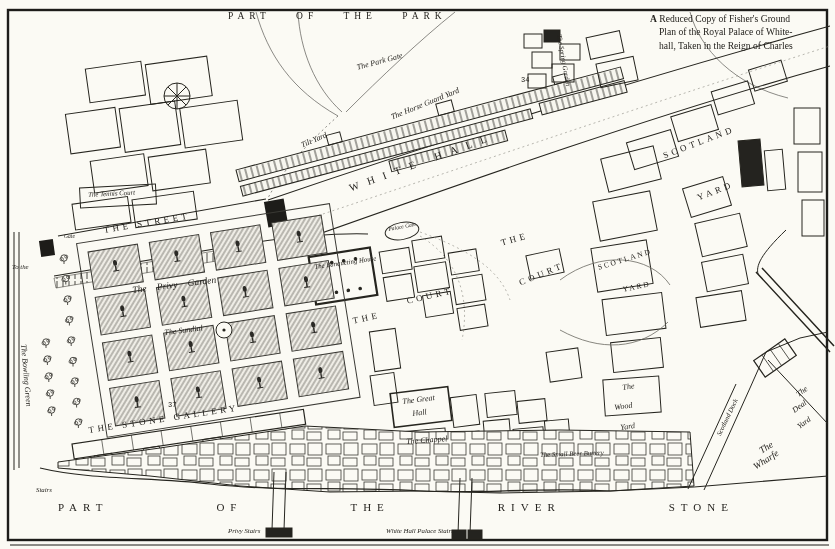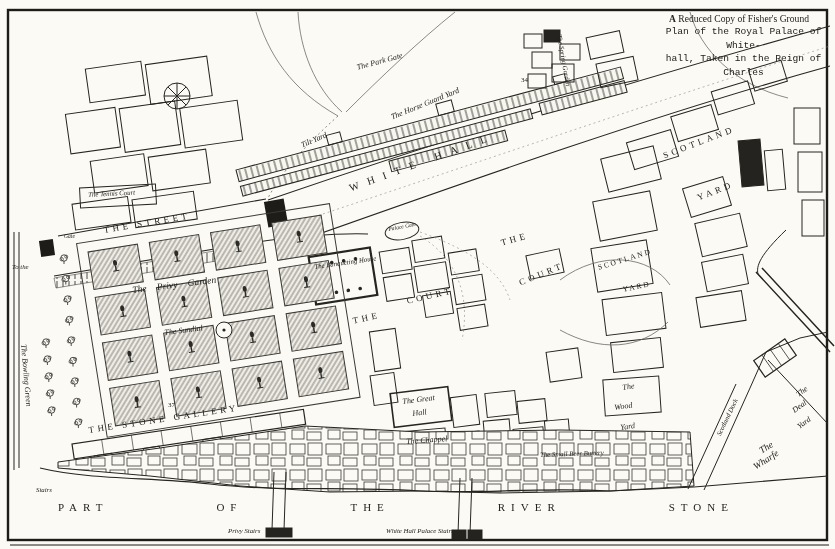--- a/index.html
+++ b/index.html
@@ -8,25 +8,25 @@
   .stage svg{position:absolute;left:0;top:0;}
   .lbl{position:absolute;transform-origin:0 0;white-space:nowrap;line-height:1;color:#24221e;}
   .caps-park{font-size:9.5px;letter-spacing:5px;word-spacing:18px;}
   .caps-md{font-size:10.5px;letter-spacing:9px;}
   .caps-sm{font-size:9px;letter-spacing:3.5px;}
   .caps-xs{font-size:7.5px;letter-spacing:2px;}
   .it-md{font-style:italic;font-size:9.5px;}
   .it-sm{font-style:italic;font-size:8px;}
   .it-xs{font-style:italic;font-size:6.8px;}
   .it-2xs{font-style:italic;font-size:5.6px;}
-  .num{font-size:7px;}
+  .num{font-size:7px;font-family:Liberation Mono, monospace;}
   .ws8{word-spacing:8px;}
-  .cap{width:178px;white-space:normal;font-size:9.6px;line-height:1.4;text-align:center;}
+  .cap{width:178px;white-space:normal;font-size:9.6px;line-height:1.4;}
   .cap .ln{display:block;}
-  .cap .ln + .ln{padding-left:9px;font-family:Liberation Mono, monospace;}
+  .cap .ln + .ln{padding-left:9px;}
   .cap .ln:first-child::first-letter{font-weight:bold;}
   .river-row{position:absolute;left:58px;top:501px;width:676px;display:flex;
              justify-content:space-between;}
   .riv{font-size:11px;letter-spacing:6px;}
 </style>
 </head>
 <body>
 
 <div class="stage">
 
@@ -291,20 +291,21 @@
     <line x1="274" y1="472" x2="272" y2="530"></line>
     <line x1="286" y1="472" x2="284" y2="530"></line>
     <rect x="266" y="528" width="26" height="9" fill="#24231f"></rect>
     <line x1="460" y1="478" x2="458" y2="534"></line>
     <line x1="472" y1="478" x2="470" y2="534"></line>
     <rect x="452" y="530" width="14" height="9" fill="#24231f"></rect>
     <rect x="468" y="530" width="14" height="9" fill="#24231f"></rect>
   </g>
 </svg>
 
+<div class="lbl caps-park" style="left:228px;top:12px;">PART OF THE PARK</div>
 
 <div class="lbl cap" style="left:650px;top:12px;">
   <span class="ln">A Reduced Copy of Fisher's Ground</span>
   <span class="ln">Plan of the Royal Palace of White-</span>
   <span class="ln">hall, Taken in the Reign of Charles</span>
 </div>
 
 <div class="lbl caps-md" style="left:348px;top:184px;transform:rotate(-20deg);">WHITE HALL</div>
 <div class="lbl caps-sm" style="left:103px;top:226px;transform:rotate(-9.5deg);">THE STREET</div>
 

